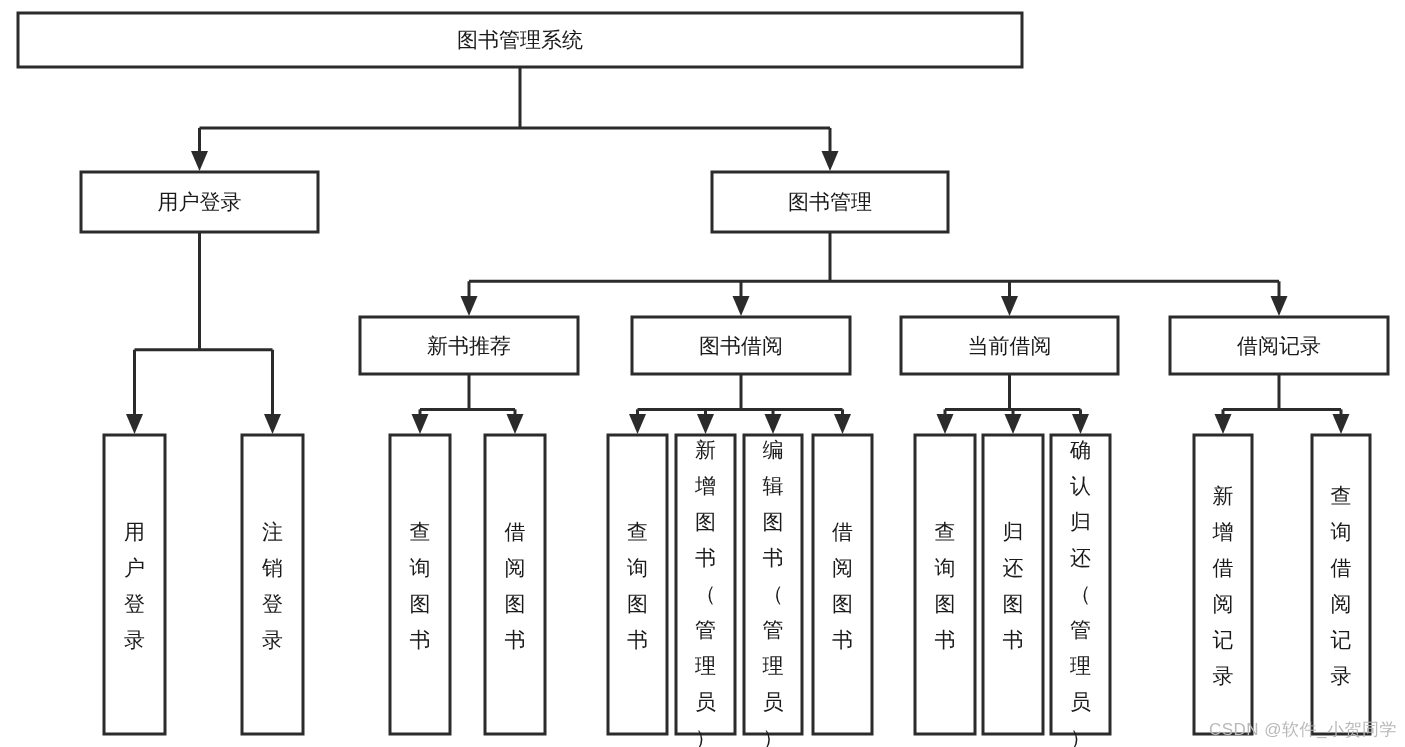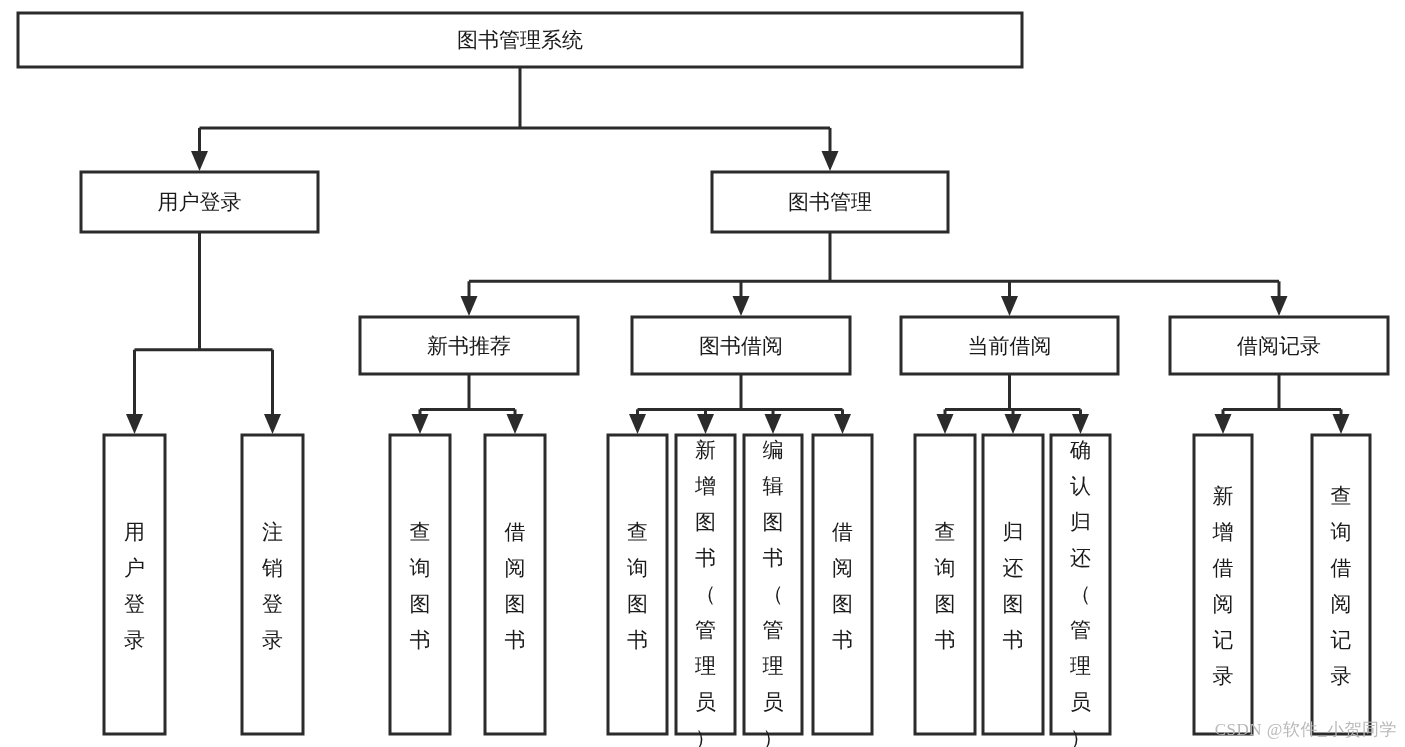--- a/index.html
+++ b/index.html
@@ -51,21 +51,21 @@
     stroke-linecap: butt;
   }
   .arrow-head {
     fill: #2b2b2b;
     stroke: none;
   }
   .watermark {
     position: absolute;
     right: 8px;
     bottom: 6px;
-    font-family: Liberation Serif, serif;
+    font-family: Liberation Sans, sans-serif;
     font-size: 17px;
     color: #b9b9b9;
     letter-spacing: 0.5px;
     white-space: nowrap;
     pointer-events: none;
   }
 </style>
 </head>
 <body>
 

